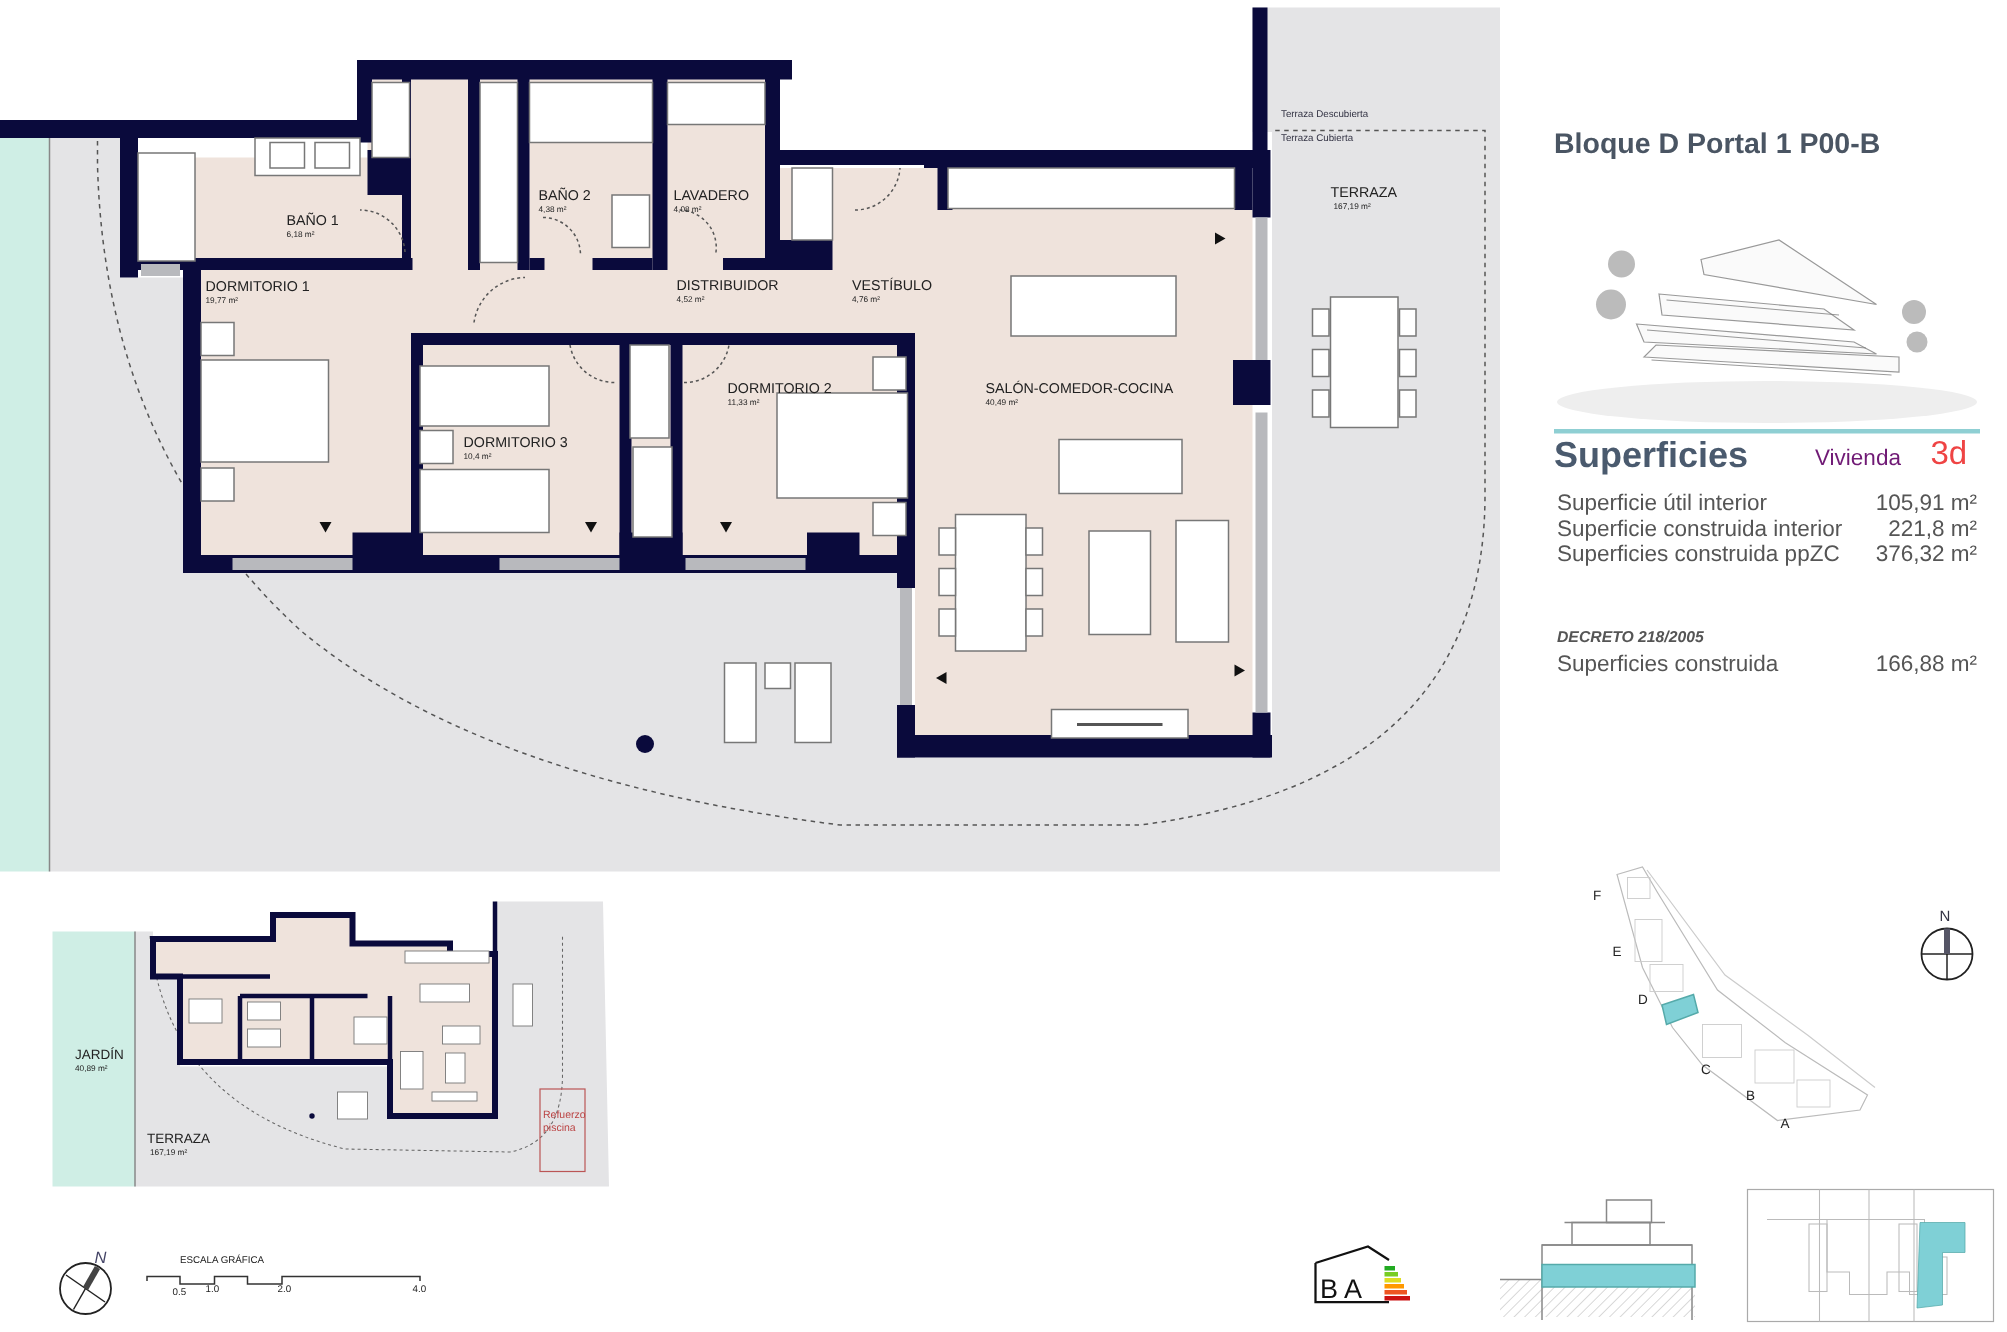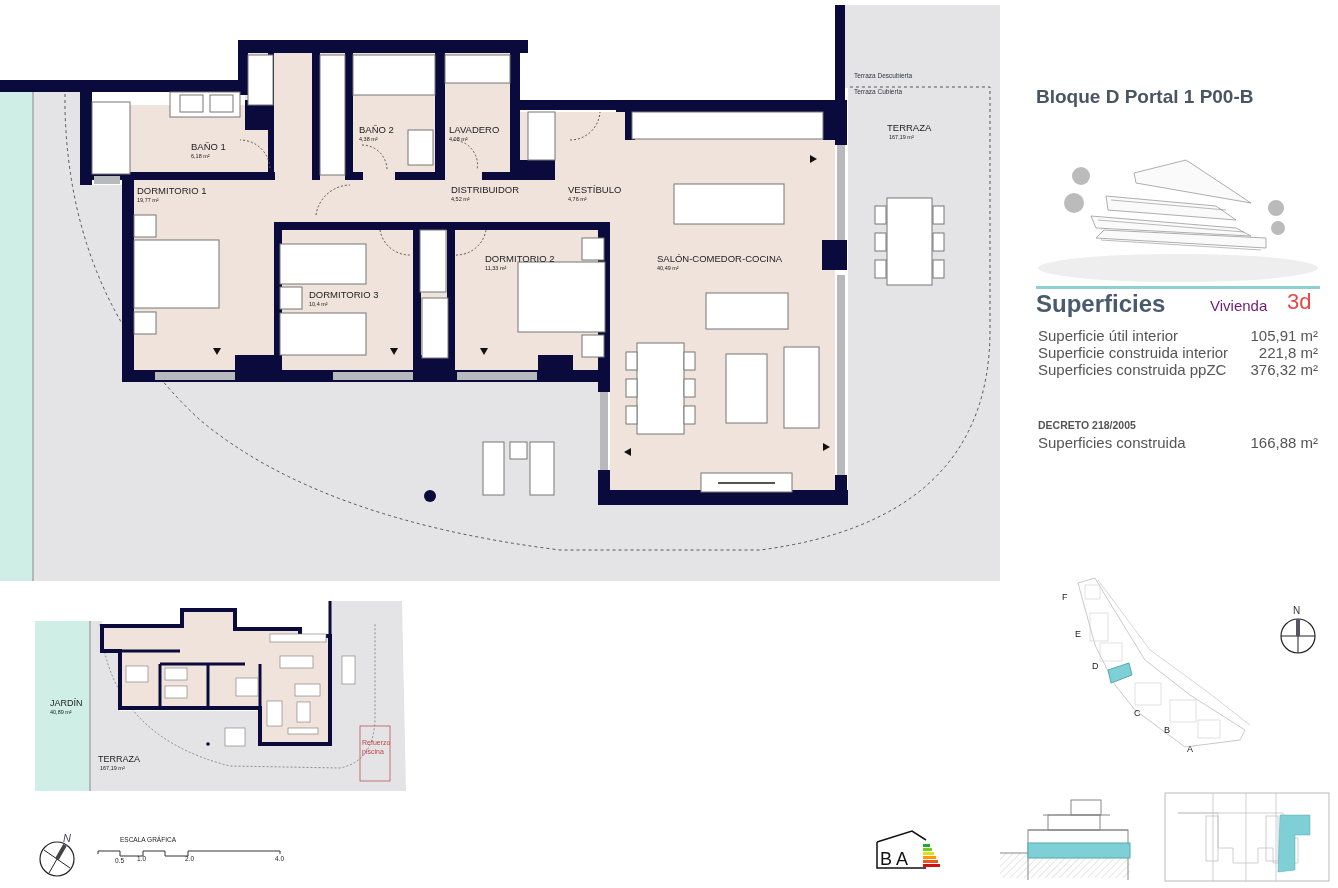--- a/index.html
+++ b/index.html
@@ -6,21 +6,21 @@
   body{width:1338px;height:888px;position:relative;overflow:hidden;font-family:"Liberation Sans",sans-serif;}
   .abs{position:absolute;}
   svg text{font-family:"Liberation Sans",sans-serif;}
   .title{left:1036px;top:86px;font-size:19px;font-weight:bold;color:#4a5563;}
   .sup-title{left:1036px;top:290px;font-size:24px;font-weight:bold;color:#4a5a6e;}
   .viv{left:1210px;top:297px;font-size:15px;color:#701a75;}
   .viv-num{left:1287px;top:289px;font-size:22px;color:#ef4444;}
   .rule{left:1036px;top:286px;width:284px;height:3px;background:#8fcfd3;}
   .rows{left:1038px;width:280px;font-size:15px;color:#555;}
   .row{display:flex;justify-content:space-between;height:17px;line-height:17px;}
-  .dec-h{left:1038px;top:419px;font-size:10.5px;font-weight:bold;color:#555;}
+  .dec-h{left:1038px;top:419px;font-size:10.5px;font-weight:bold;color:#555;font-style:italic;}
 </style>
 </head>
 <body>
 
 <svg class="abs" style="left:0;top:0" width="1010" height="590" viewBox="0 0 1010 590">
 
   <rect x="0" y="88" width="33" height="493" fill="#cfeee5"></rect>
 
   <path d="M33 88 L80 88 L80 185 L122 185 L122 380 L600 380 L600 505 L848 505 L848 88 L835 88 L835 5 L1000 5 L1000 581 L33 581 Z" fill="#e4e4e6"></path>
   <line x1="33" y1="88" x2="33" y2="581" stroke="#888" stroke-width="1"></line>

